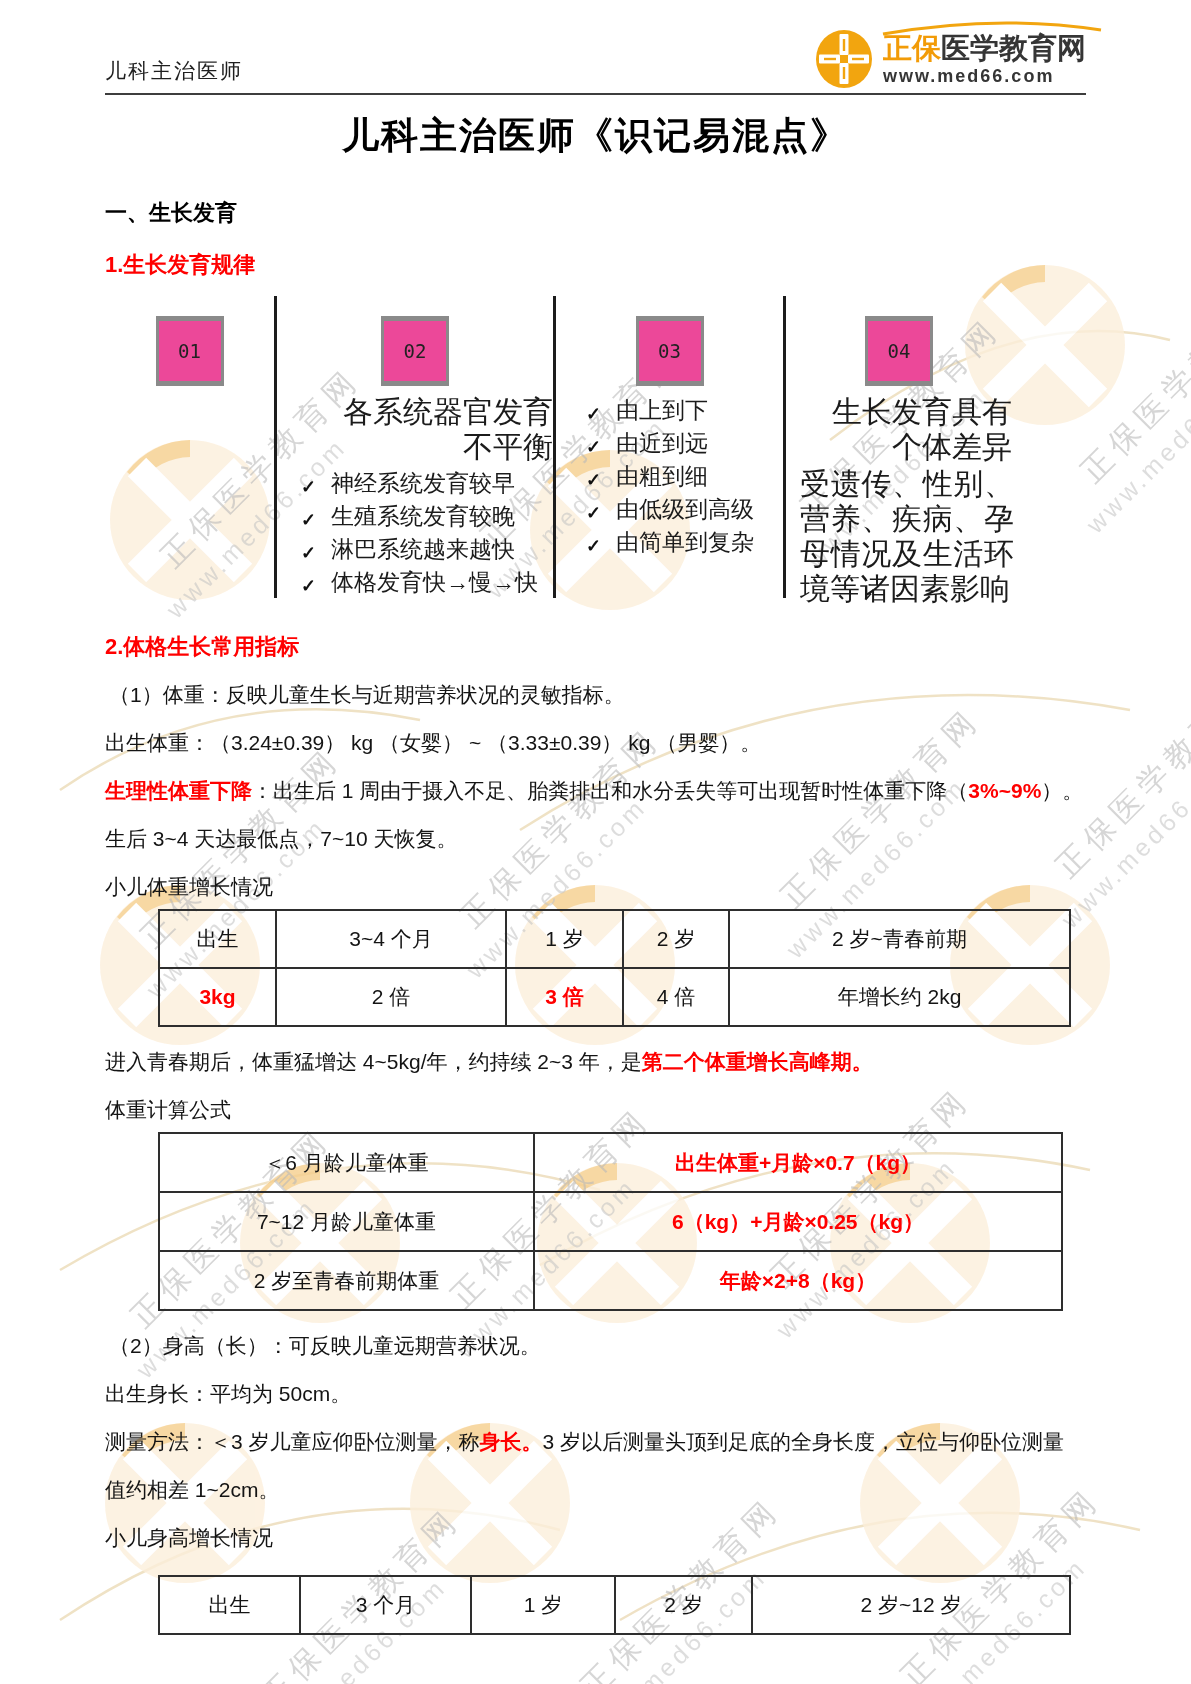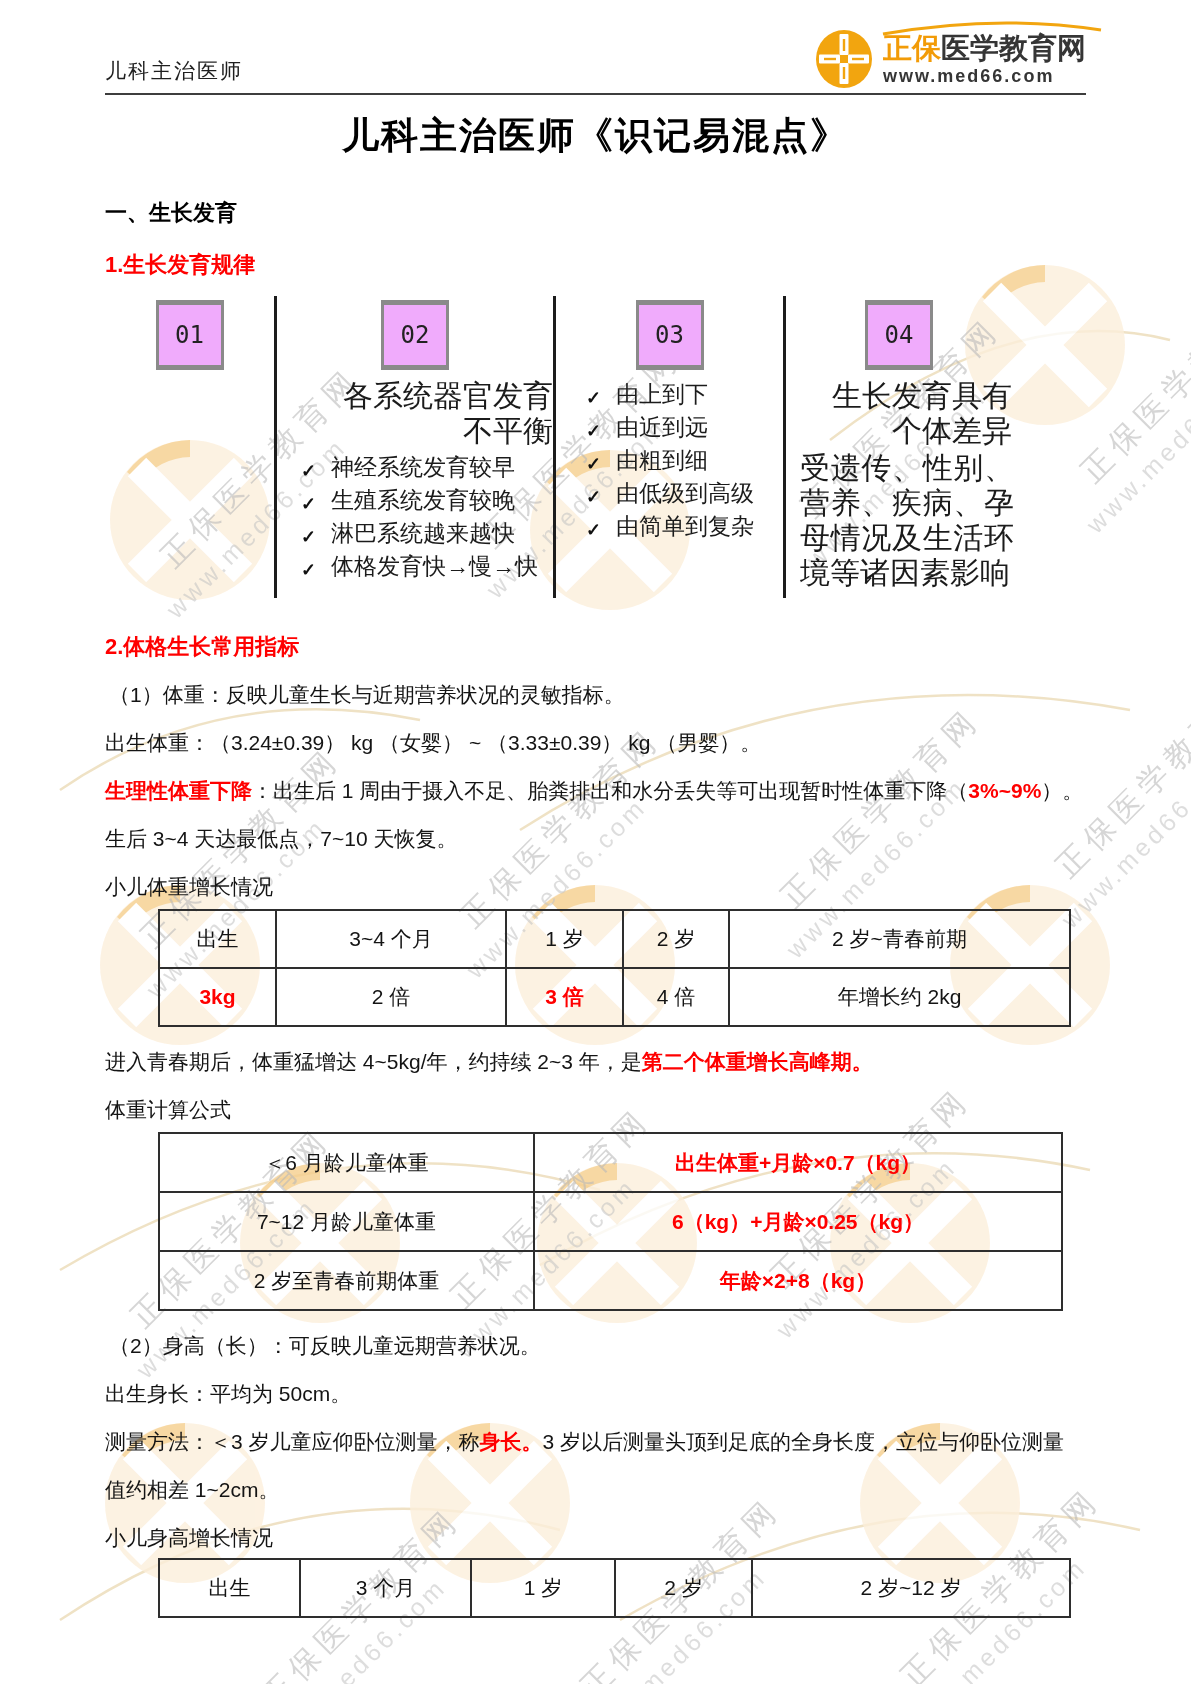--- a/index.html
+++ b/index.html
@@ -36,22 +36,22 @@
   .sub-red{margin-top:22px;font-size:22px;font-weight:bold;color:#ff0000;}
 
   
   .diagram{display:flex;margin-top:16px;height:302px;}
   .dcol{box-sizing:border-box;}
   .dcol-1{width:172px;border-right:3px solid #1c1c1c;}
   .dcol-2{width:279px;border-right:3px solid #1c1c1c;}
   .dcol-3{width:230px;border-right:3px solid #1c1c1c;}
   .dcol-4{width:300px;padding-right:74px;}
   .dbox{width:62px;height:60px;border:3px solid #8a8a8a;border-top-width:5px;border-bottom-width:5px;
-        margin:4px auto 8px;display:flex;align-items:center;justify-content:center;
-        font-family:"DejaVu Sans Mono",monospace;font-size:24px;color:#222;background:#f0abfc;}
+        margin:20px auto 8px;display:flex;align-items:center;justify-content:center;
+        font-family:"DejaVu Sans Mono",monospace;font-size:19px;color:#222;background:#ec4899;}
   .dlines{font-size:24px;line-height:36px;padding-left:4px;color:#1b1b1b;}
   .dtitle{text-align:right;font-size:30px;line-height:35px;color:#1b1b1b;}
   .ditems{margin-top:3px;}
   .ditem{display:flex;gap:15px;font-size:23px;line-height:33px;color:#1b1b1b;}
   .dcol-2 .ditem{padding-left:24px;}
   .dcol-3 .ditem{padding-left:30px;}
   .check{font-weight:bold;font-size:18px;transform:translateY(4px);color:#111;}
   .dbody{font-size:30px;line-height:35px;width:214px;margin:2px 0 0 14px;text-align:justify;color:#1b1b1b;}
 
   
@@ -409,21 +409,21 @@
         <td>2 岁至青春前期体重</td>
         <td class="red">年龄×2+8（kg）</td>
       </tr>
     </tbody>
       </table>
 
     <p class="para" style="padding-left:4px">（2）身高（长）：可反映儿童远期营养状况。</p>
     <p class="para">出生身长：平均为 50cm。</p>
     <p class="para"><span>测量方法：＜3 岁儿童应仰卧位测量，称</span><span class="red">身长。</span><span>3 岁以后测量头顶到足底的全身长度，立位与仰卧位测量</span></p>
     <p class="para">值约相差 1~2cm。</p>
-    <p class="para" style="margin-bottom:10px">小儿身高增长情况</p>
+    <p class="para" style="margin-bottom:27px">小儿身高增长情况</p>
 
     <table class="t3">
       <tbody>
           <tr>
         <td style="width:139px">出生</td>
         <td style="width:169px">3 个月</td>
         <td style="width:142px">1 岁</td>
         <td style="width:135px">2 岁</td>
         <td style="width:316px">2 岁~12 岁</td>
       </tr>

